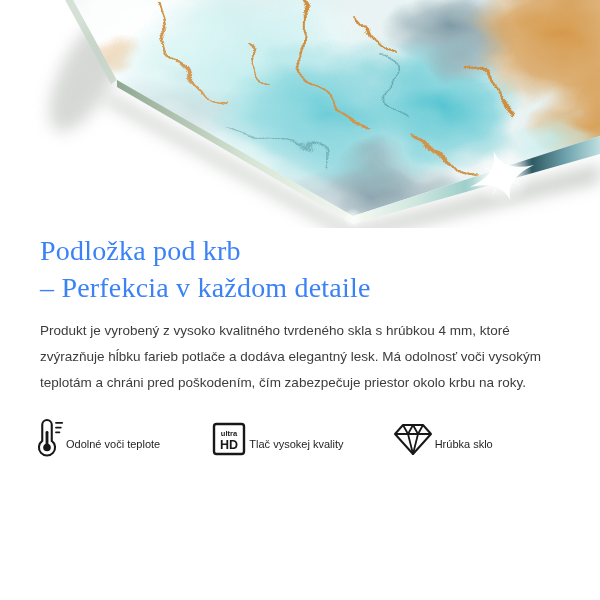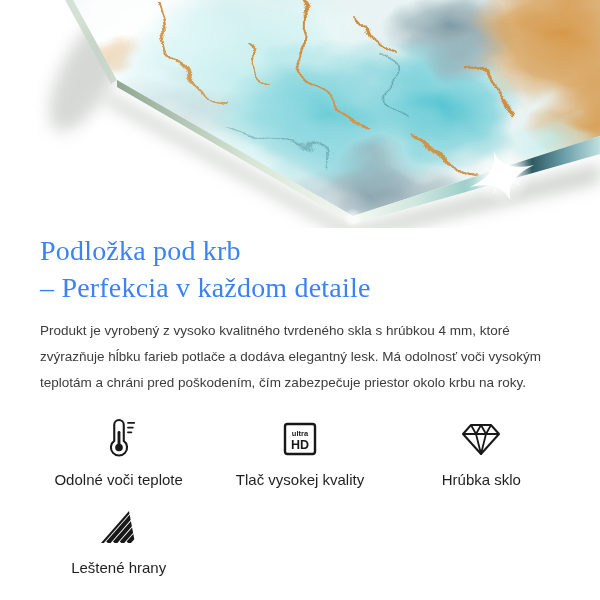--- a/index.html
+++ b/index.html
@@ -34,33 +34,33 @@
     color: #3c3c3c;
   }
   .features {
     margin: 20px 28px 0 28px;
     display: grid;
     grid-template-columns: repeat(3, 1fr);
     row-gap: 16px;
   }
   .feature {
     display: flex;
-    flex-direction: column;
+    flex-direction: row;
     align-items: center;
     text-align: center;
   }
   .ficon {
     height: 46px;
     display: flex;
     align-items: center;
     justify-content: center;
   }
   .flabel {
     margin-top: 9px;
-    font-size: 15px;
+    font-size: 11px;
     color: #1f1f1f;
   }
   svg text {
     font-family: "Liberation Sans", sans-serif;
   }
   .icon-stroke { stroke: #181818; fill: none; }
 </style>
 </head>
 <body>
 
@@ -225,34 +225,15 @@
   <div class="feature">
     <div class="ficon">
       <svg width="44" height="40" viewBox="0 0 44 40">
         <path class="icon-stroke" d="M12,6 H32 L40,15 L22,35 L4,15 Z" stroke-width="2" stroke-linejoin="round"></path>
         <path class="icon-stroke" d="M4,15 H40 M12,6 L17,15 L22,6 L27,15 L32,6 M17,15 L22,35 L27,15" stroke-width="1.8" stroke-linejoin="round"></path>
       </svg>
     </div>
     <div class="flabel">Hrúbka sklo</div>
   </div>
 
-  <div class="feature">
-    <div class="ficon">
-      <svg width="40" height="40" viewBox="0 0 40 40">
-        <defs>
-          <clipPath id="triClip">
-              <polygon points="2,36 36,36 30,4"></polygon>
-            </clipPath>
-        </defs>
-        <g clip-path="url(#triClip)" stroke="#181818" stroke-width="4.2">
-          <line x1="2" y1="36" x2="30" y2="4"></line>
-          <line x1="8.8" y1="36" x2="36.8" y2="4"></line>
-          <line x1="15.6" y1="36" x2="43.6" y2="4"></line>
-          <line x1="22.4" y1="36" x2="50.4" y2="4"></line>
-          <line x1="29.2" y1="36" x2="57.2" y2="4"></line>
-        </g>
-      </svg>
-    </div>
-    <div class="flabel">Leštené hrany</div>
-  </div>
 
 
 </div>
 
 </body></html>

